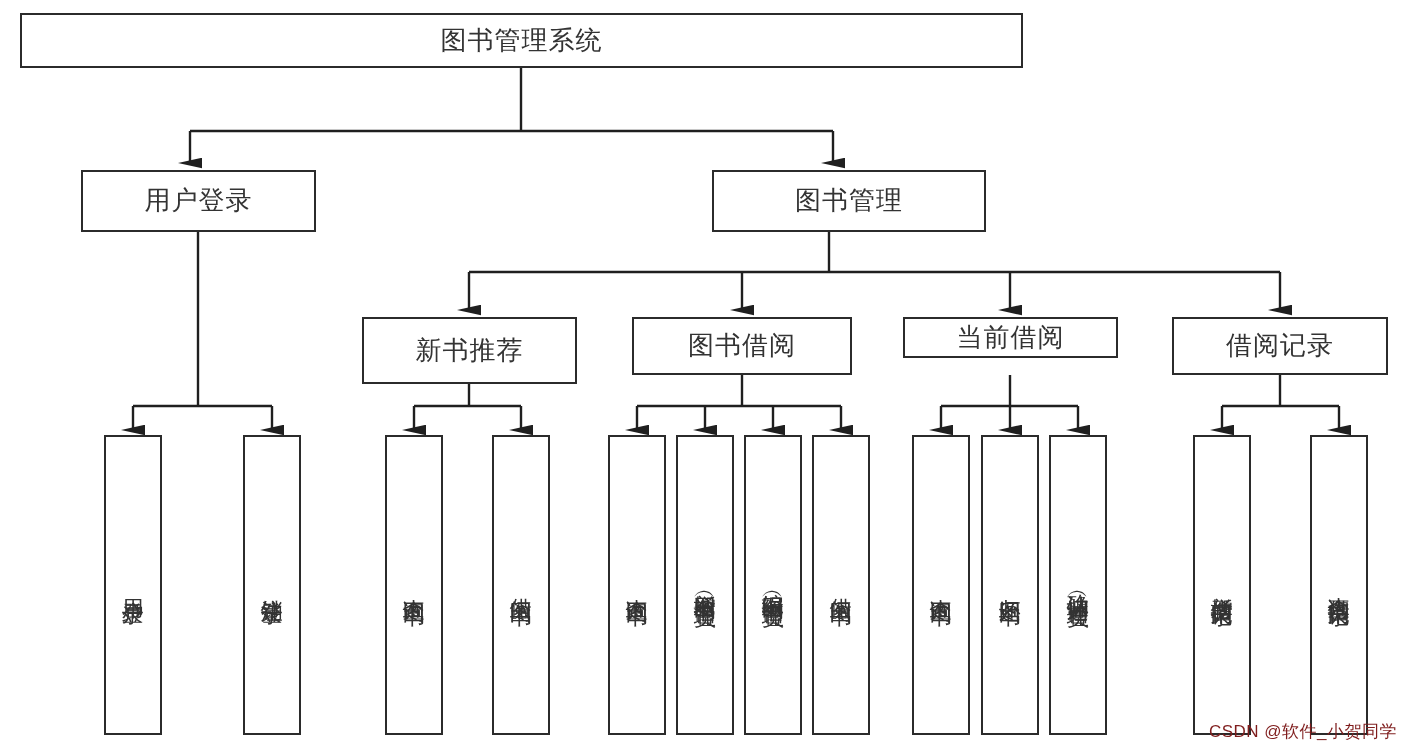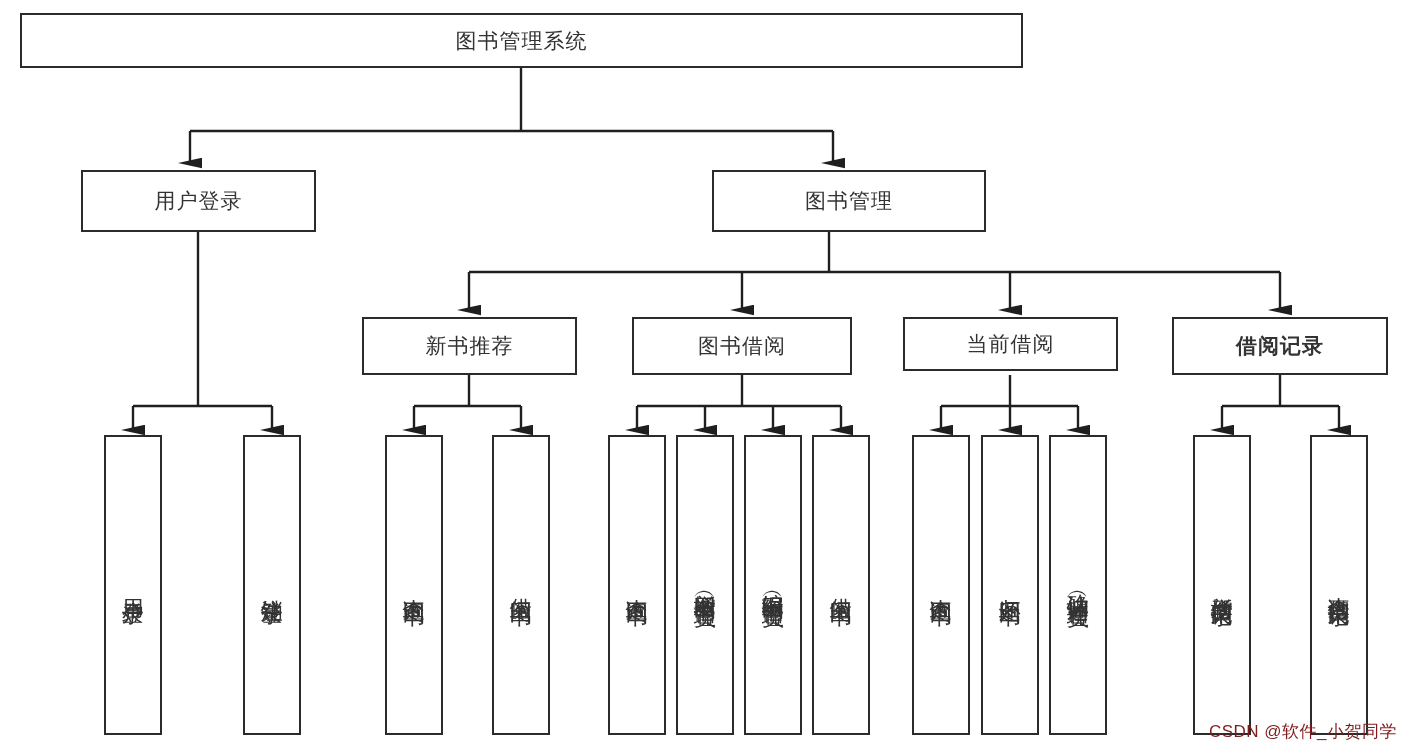--- a/index.html
+++ b/index.html
@@ -22,21 +22,21 @@
     box-sizing: border-box;
     border: 2px solid #2b2b2b;
     background: #ffffff;
     color: #333333;
     display: flex;
     align-items: center;
     justify-content: center;
     text-align: center;
   }
   .node.horiz {
-    font-size: 21px;
+    font-size: 26px;
     letter-spacing: 1px;
     line-height: 1.2;
   }
   .node.vert {
     writing-mode: vertical-rl;
     text-orientation: upright;
     font-size: 22px;
     line-height: 1.25;
     letter-spacing: 2px;
     padding: 4px 0;
@@ -125,30 +125,30 @@
     <span class="label">图书管理系统</span>
   </div>
 
   <div class="node horiz" style="left:81px; top:170px; width:235px; height:62px;">
     <span class="label">用户登录</span>
   </div>
   <div class="node horiz" style="left:712px; top:170px; width:274px; height:62px;">
     <span class="label">图书管理</span>
   </div>
 
-  <div class="node horiz" style="left:362px; top:317px; width:215px; height:58px;">
+  <div class="node horiz" style="left:362px; top:317px; width:215px; height:67px;">
     <span class="label">新书推荐</span>
   </div>
   <div class="node horiz" style="left:632px; top:317px; width:220px; height:58px;">
     <span class="label">图书借阅</span>
   </div>
-  <div class="node horiz" style="left:903px; top:317px; width:215px; height:54px;">
+  <div class="node horiz" style="left:903px; top:317px; width:215px; height:41px;">
     <span class="label">当前借阅</span>
   </div>
-  <div class="node horiz" style="left:1172px; top:317px; width:216px; height:58px;font-weight:bold;">
+  <div class="node horiz" style="left:1172px; top:317px; width:216px; height:58px;">
     <span class="label">借阅记录</span>
   </div>
 
   <div class="node vert" style="left:104px; top:435px; width:58px; height:300px;">
     <span class="label">用户登录</span>
   </div>
   <div class="node vert" style="left:243px; top:435px; width:58px; height:300px;">
     <span class="label">注销登录</span>
   </div>
 

